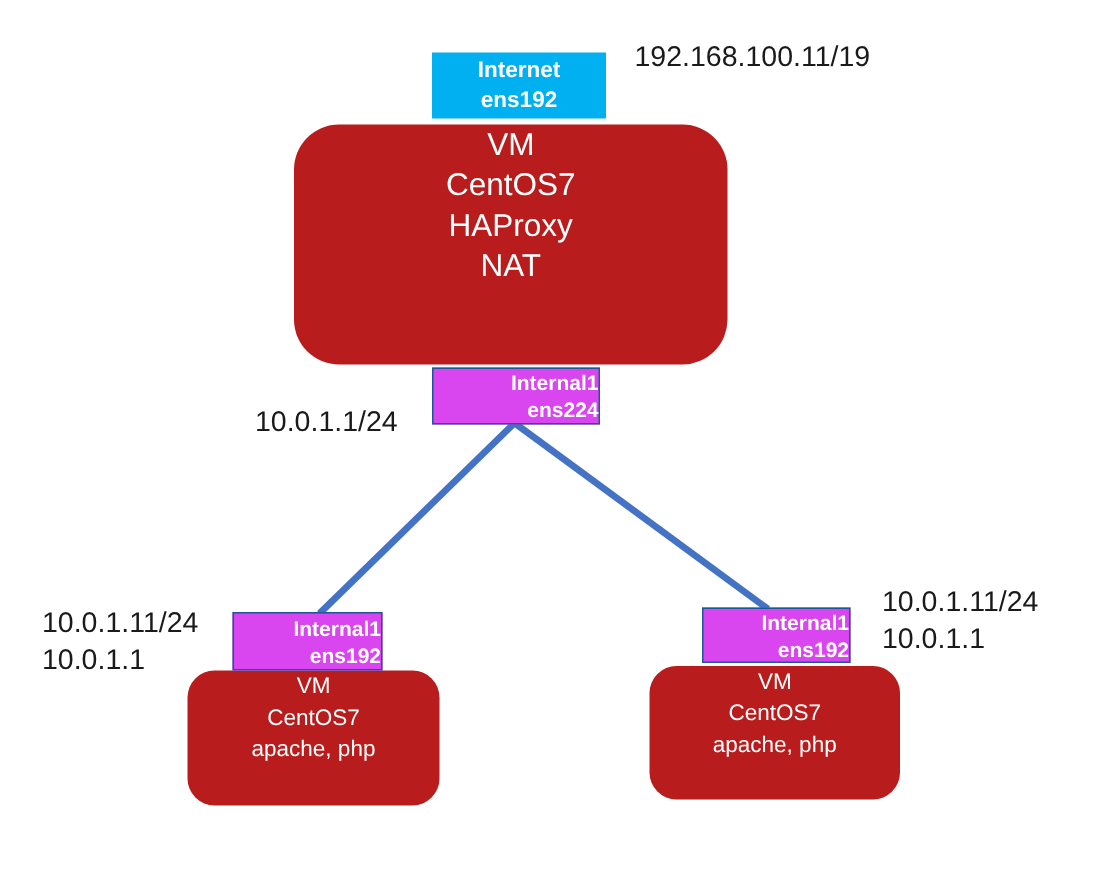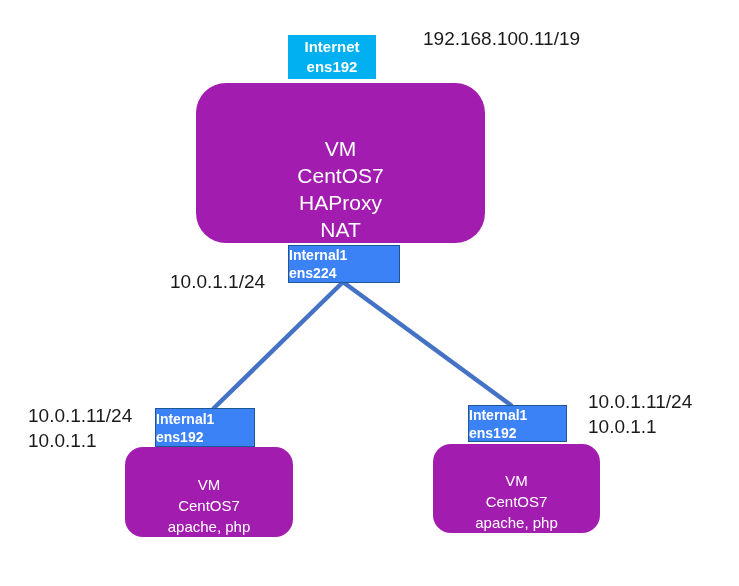--- a/index.html
+++ b/index.html
@@ -16,27 +16,27 @@
   
   #links {
     position: absolute;
     left: 0; top: 0;
     width: 739px; height: 586px;
     z-index: 0;
   }
 
   
   .if-label {
-    background: #3b82f6;
+    background: #d946ef;
     border: 1px solid #1c5796;
     color: #ffffff;
     font-weight: bold;
     font-size: 14px;
     line-height: 18px;
-    text-align: left;
+    text-align: right;
     display: flex;
     flex-direction: column;
     justify-content: center;
     box-sizing: border-box;
     z-index: 2;
   }
 
   
   .inet-label {
     background: #00B0F0;
@@ -47,26 +47,26 @@
     text-align: center;
     display: flex;
     flex-direction: column;
     justify-content: center;
     box-sizing: border-box;
     z-index: 2;
   }
 
   
   .vm-node {
-    background: #a21caf;
+    background: #b91c1c;
     color: #ffffff;
     text-align: center;
     display: flex;
     flex-direction: column;
-    justify-content: flex-end;
+    justify-content: flex-start;
     box-sizing: border-box;
     z-index: 1;
   }
   .vm-node.big {
     border-radius: 30px;
     font-size: 21px;
     line-height: 27px;
   }
   .vm-node.small {
     border-radius: 18px;
@@ -77,21 +77,21 @@
   
   .ip-text {
     color: #1a1a1a;
     font-size: 19px;
     line-height: 25px;
     white-space: nowrap;
     z-index: 2;
   }
 
   
-  #internet-label { left: 288px; top: 35px;  width: 88px; height: 44px; }
+  #internet-label { left: 288px; top: 35px;  width: 116px; height: 44px; }
   #wan-ip         { left: 423px; top: 26px; }
   #haproxy-box    { left: 196px; top: 83px;  width: 289px; height: 160px; }
   #ens224-label   { left: 288px; top: 245px; width: 112px; height: 38px; }
   #gw-ip          { left: 170px; top: 253px; margin-top: 16px; }
   #web1-label     { left: 155px; top: 408px; width: 100px; height: 39px; }
   #web1-box       { left: 125px; top: 447px; width: 168px; height: 90px; }
   #web1-ip        { left: 28px;  top: 403px; }
   #web2-label     { left: 468px; top: 405px; width: 99px;  height: 37px; }
   #web2-box       { left: 433px; top: 444px; width: 167px; height: 89px; }
   #web2-ip        { left: 588px; top: 389px; }

